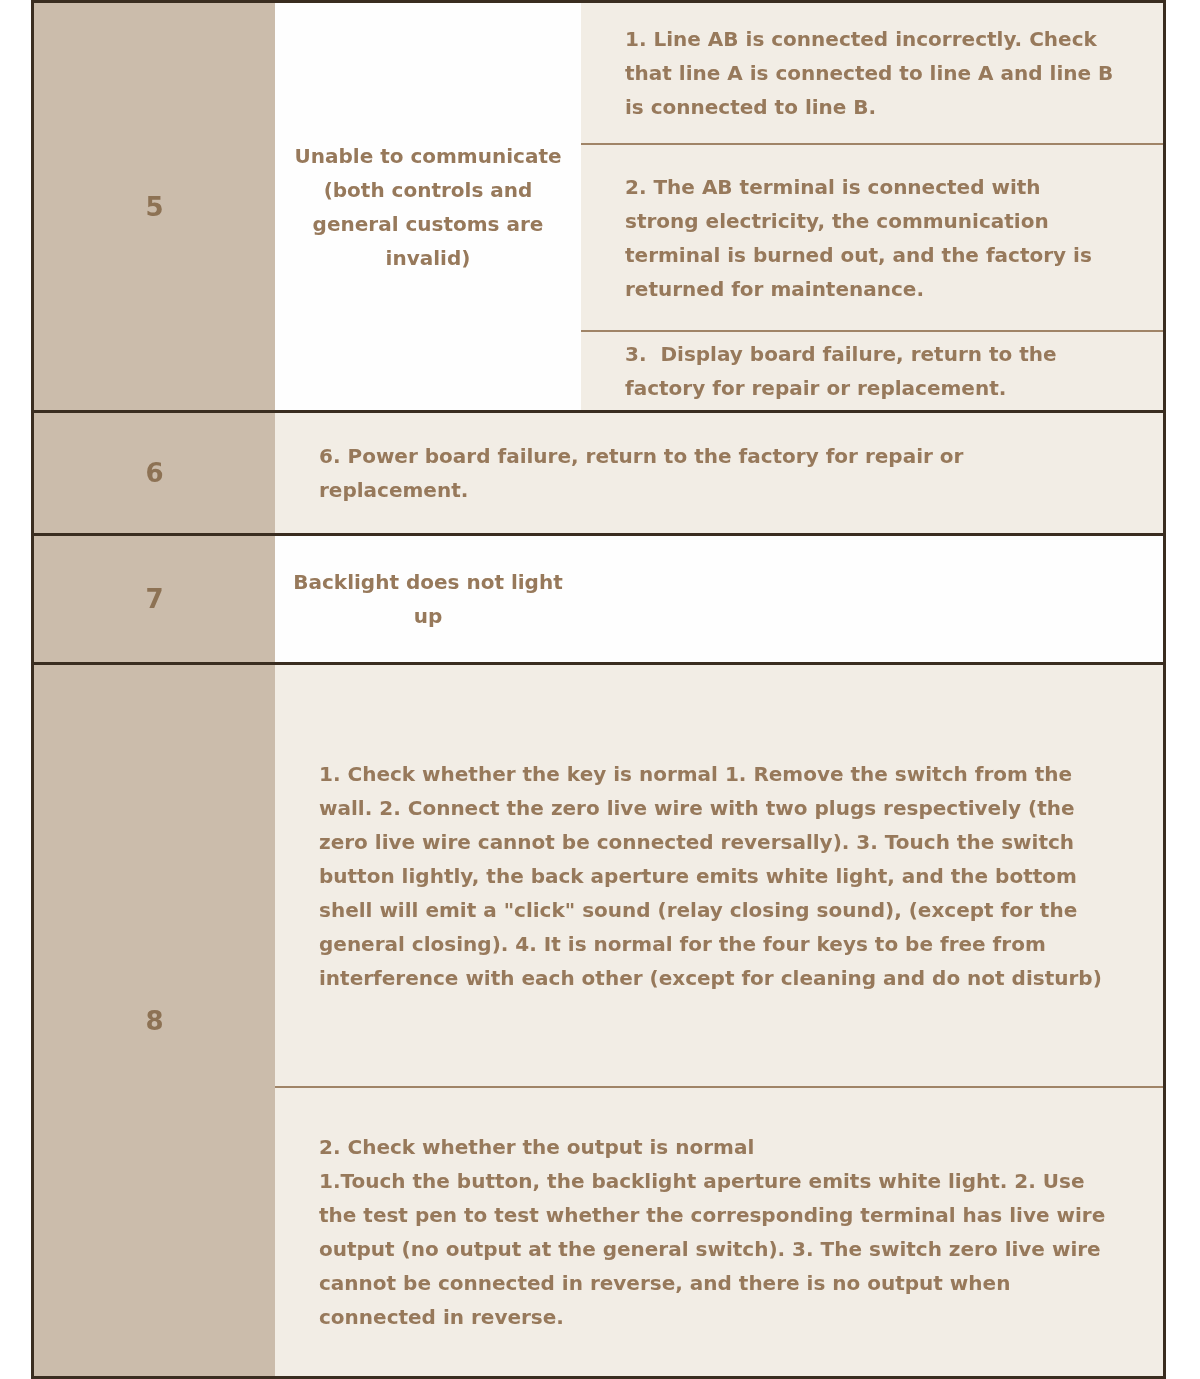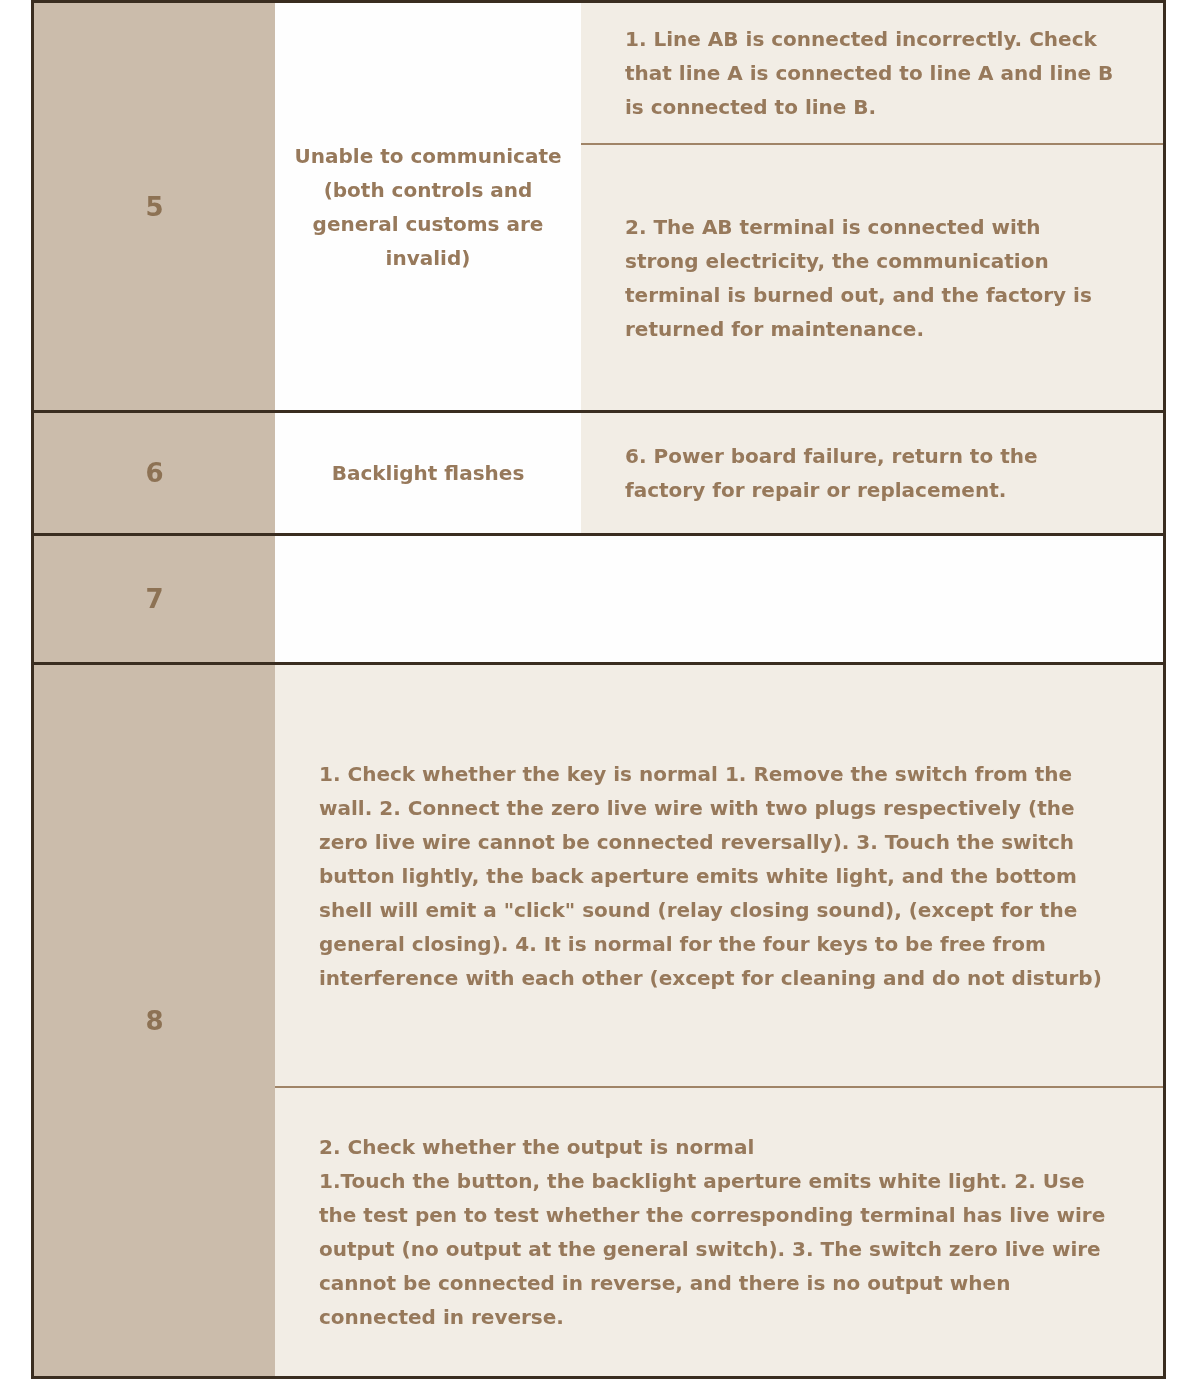--- a/index.html
+++ b/index.html
@@ -102,37 +102,40 @@
       <div class="cell col-problem">
         <span>Unable to communicate (both controls and general customs are invalid)</span>
       </div>
       <div class="cell col-solutions">
         <div class="subcell r5-s1">
           <span>1. Line AB is connected incorrectly. Check that line A is connected to line A and line B is connected to line B.</span>
         </div>
         <div class="subcell r5-s2">
           <span>2. The AB terminal is connected with strong electricity, the communication terminal is burned out, and the factory is returned for maintenance.</span>
         </div>
+        <div class="subcell">
+          <span>3.  Display board failure, return to the factory for repair or replacement.</span>
+        </div>
       </div>
     </div>
 
     <div class="row row-6">
       <div class="cell col-num">6</div>
-      <div class="cell col-problem">
-        <span>Backlight flashes</span>
-      </div>
       <div class="cell col-solutions">
         <div class="subcell">
           <span>6. Power board failure, return to the factory for repair or replacement.</span>
         </div>
       </div>
     </div>
 
     <div class="row row-7">
       <div class="cell col-num">7</div>
+      <div class="cell col-problem">
+        <span>Backlight does not light up</span>
+      </div>
     </div>
 
     <div class="row row-8">
       <div class="cell col-num">8</div>
       <div class="cell col-solutions">
         <div class="subcell r8-s1">
           <span>1. Check whether the key is normal 1. Remove the switch from the wall. 2. Connect the zero live wire with two plugs respectively (the zero live wire cannot be connected reversally). 3. Touch the switch button lightly, the back aperture emits white light, and the bottom shell will emit a "click" sound (relay closing sound), (except for the general closing). 4. It is normal for the four keys to be free from interference with each other (except for cleaning and do not disturb)</span>
         </div>
         <div class="subcell">
           <span>2. Check whether the output is normal

